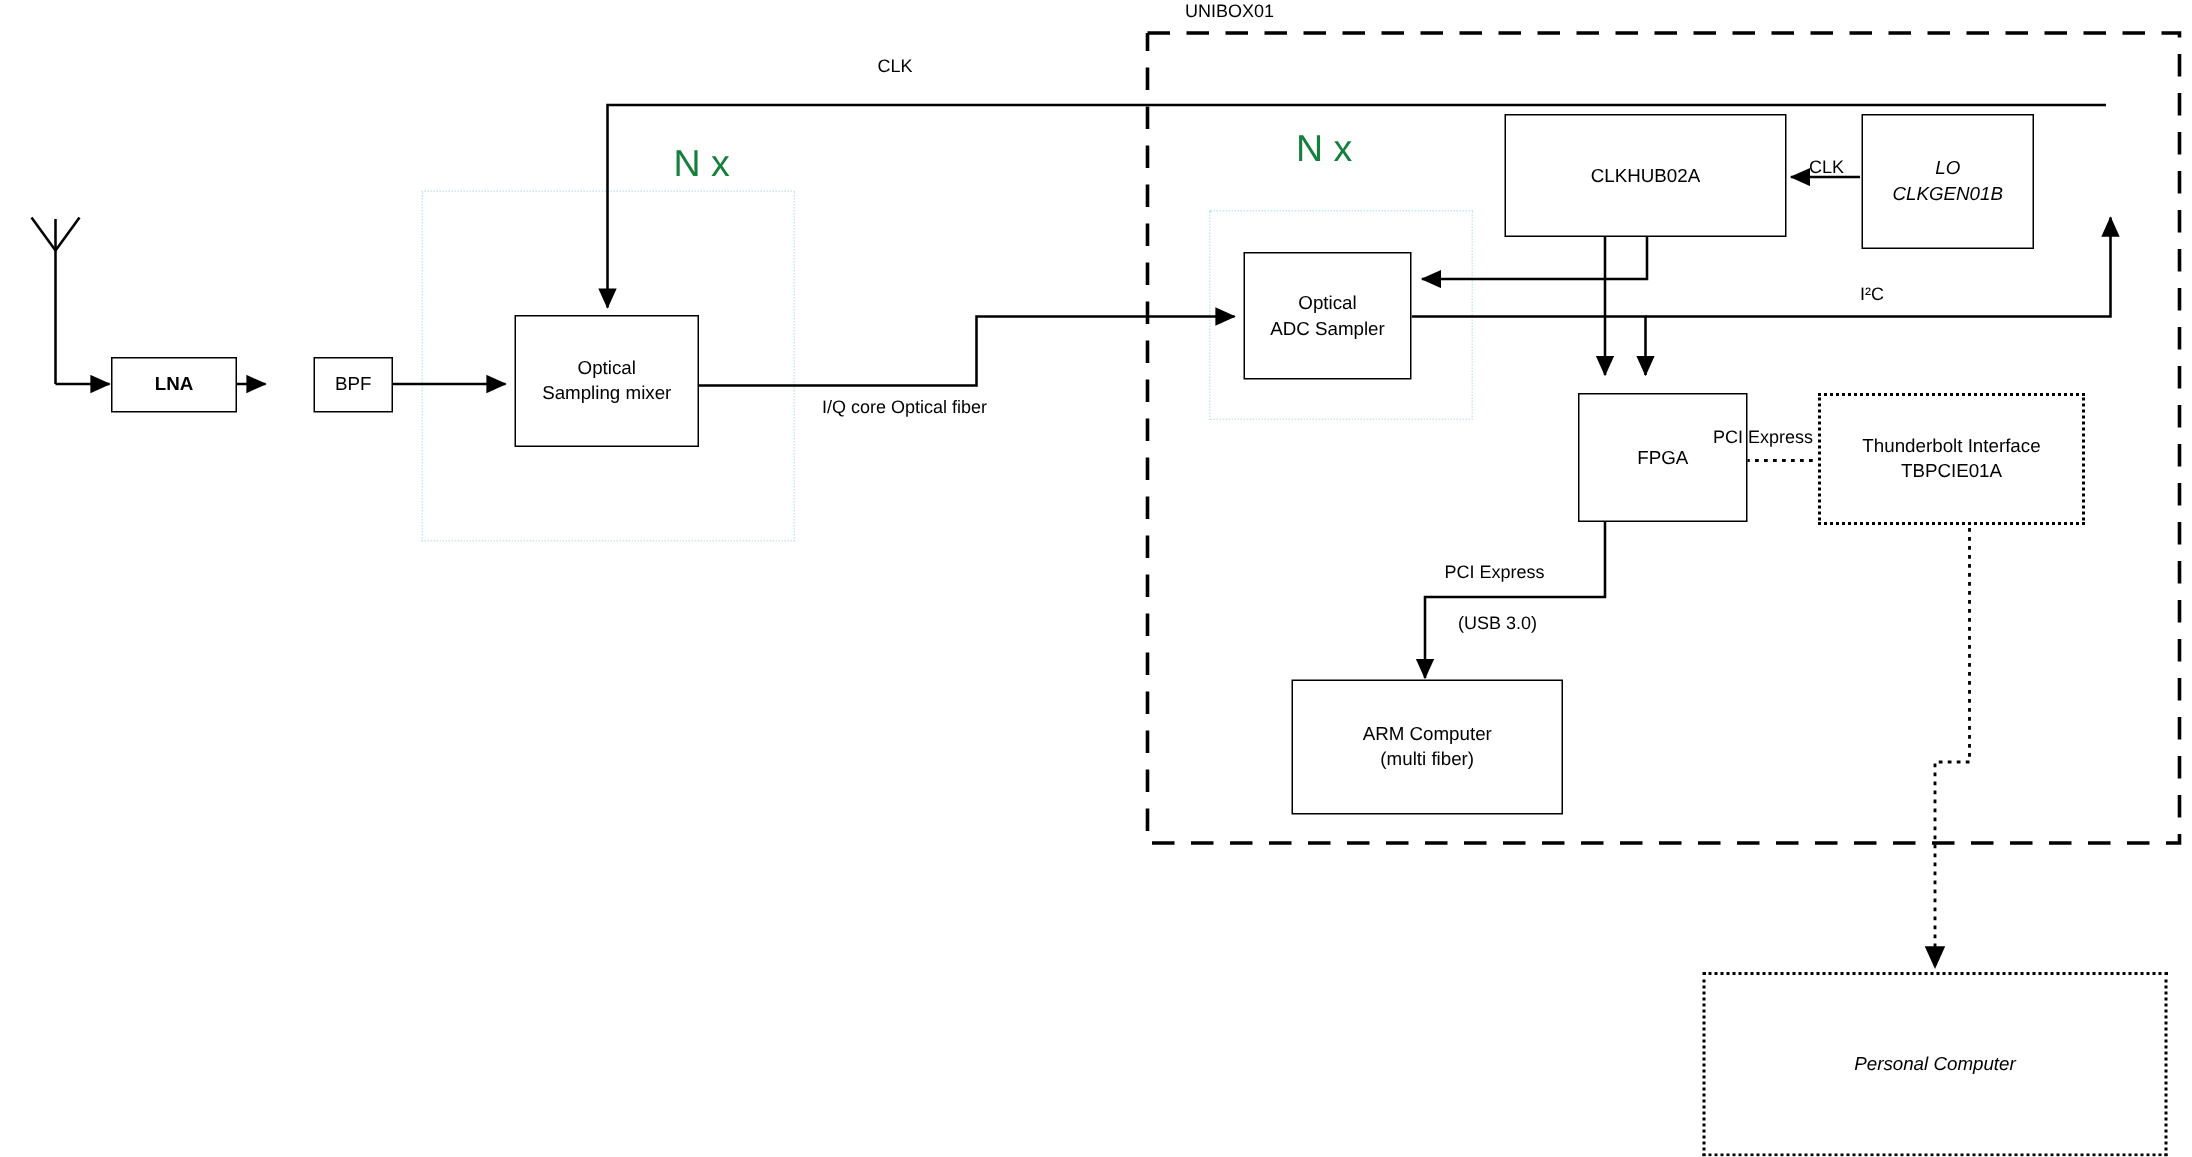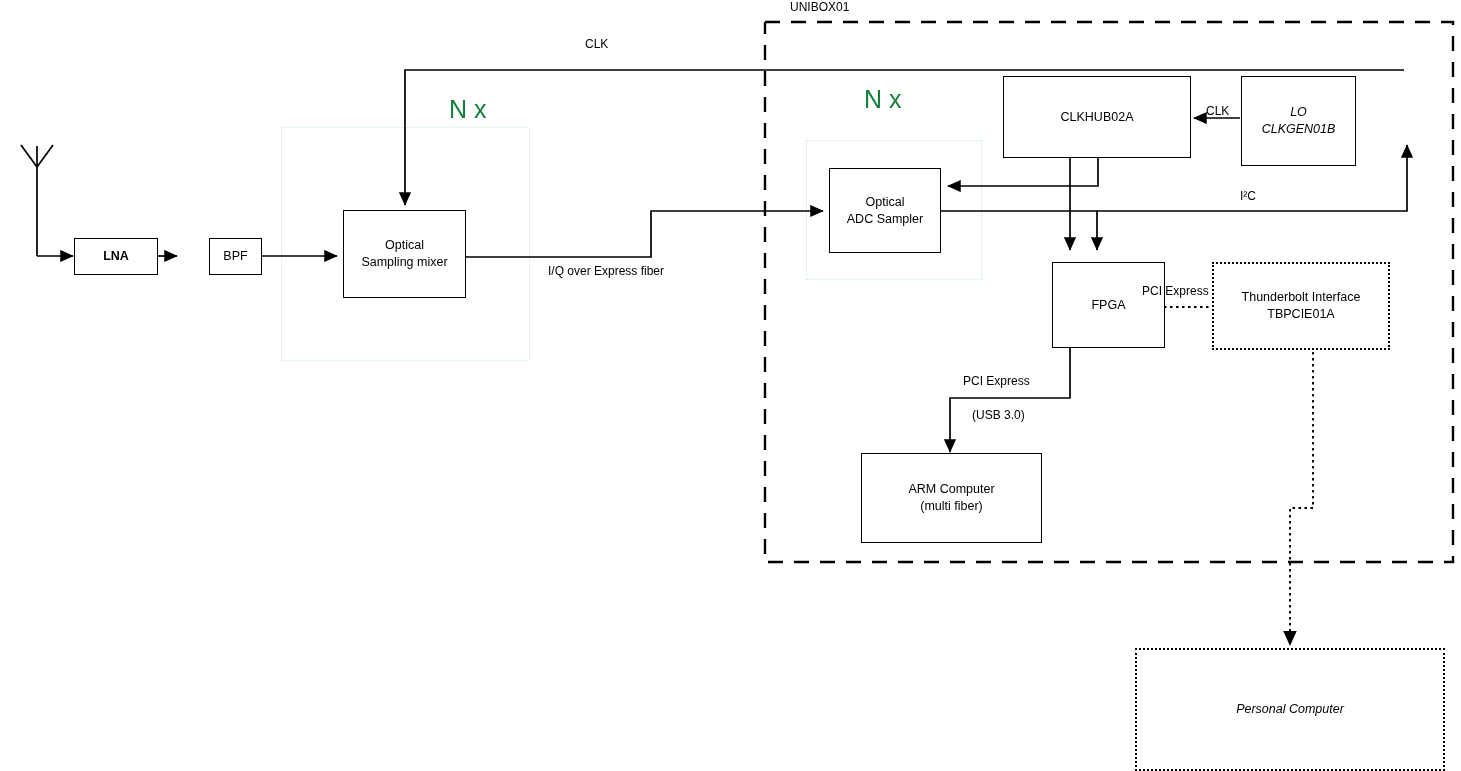--- a/index.html
+++ b/index.html
@@ -147,21 +147,21 @@
 (multi fiber)</div>
 
   <div class="box dotted" style="left:1135px; top:648px; width:310px; height:123px;font-style:italic;">Personal Computer</div>
 
   <span class="lbl" style="left:585px; top:37px;">CLK</span>
 
   <span class="lbl" style="left:1206px; top:104px;">CLK</span>
 
   <span class="lbl" style="left:1240px; top:189px;">I²C</span>
 
-  <span class="lbl" style="left:548px; top:264px;">I/Q over Express fiber</span>
+  <span class="lbl" style="left:548px; top:264px;">I/Q core Optical fiber</span>
 
   <span class="lbl" style="left:1142px; top:284px;">PCI Express</span>
 
   <span class="lbl" style="left:963px; top:374px;">PCI Express</span>
 
   <span class="lbl" style="left:972px; top:408px;">(USB 3.0)</span>
 
 </div>
 
 </body></html>

